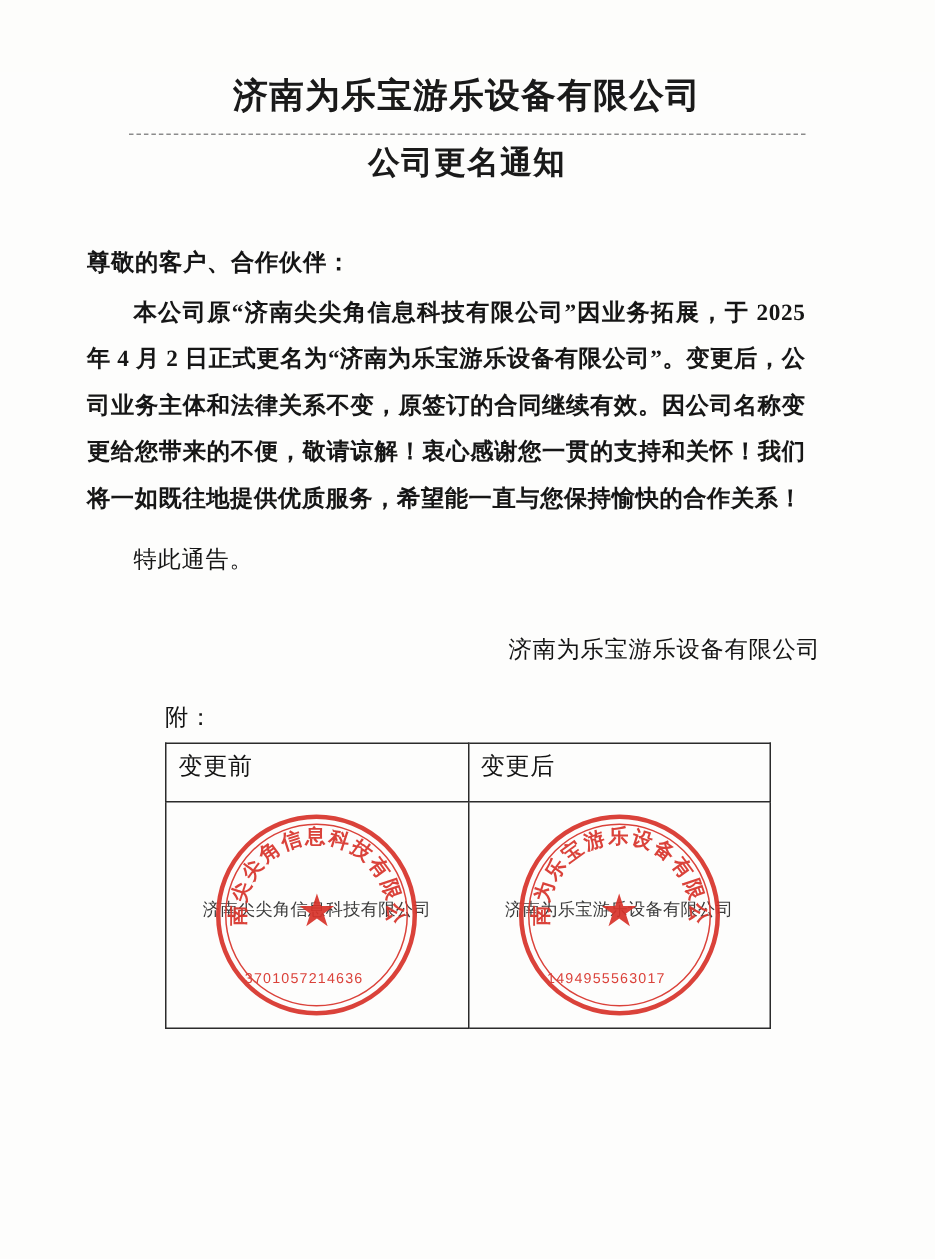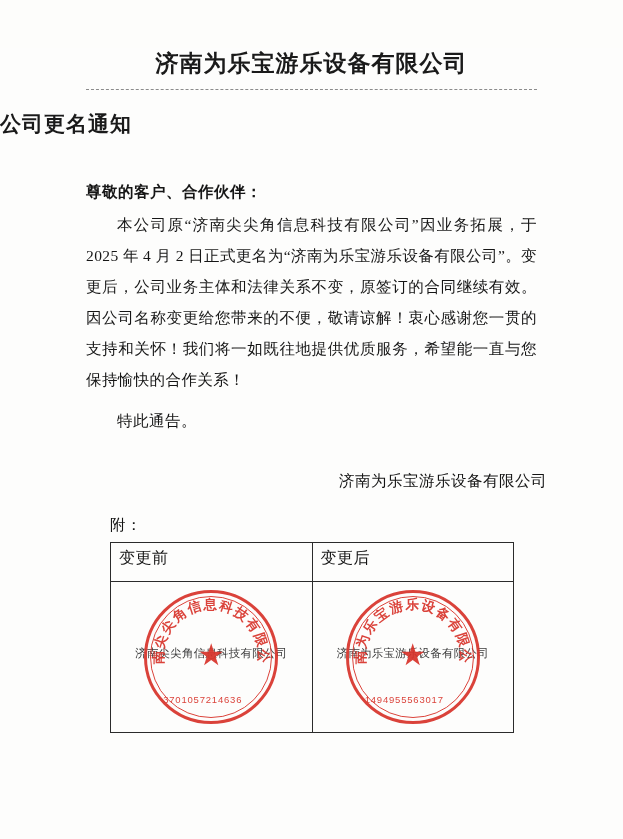--- a/index.html
+++ b/index.html
@@ -29,41 +29,43 @@
     letter-spacing: 1px;
     color: #1a1a1a;
     margin-top: 48px;
   }
   .rule {
     margin: 10px 86px 0 86px;
     border-top: 1px dashed #8b8b8b;
     height: 0;
   }
   .doc-title {
+    text-align: center;
     font-size: 21px;
     font-weight: bold;
     letter-spacing: 1px;
-    margin-top: 20px;
+    margin-top: 4px;
     color: #1a1a1a;
   }
   .body-wrap {
-    margin: 38px 86px 0 86px;
+    margin: 38px 86px 0 58px;
     font-size: 15.5px;
     line-height: 2.0;
     color: #161616;
   }
   .salutation {
     font-weight: bold;
     margin-bottom: 2px;
     letter-spacing: 0.5px;
   }
   .para {
     text-indent: 2em;
     text-align: justify;
     letter-spacing: 0.4px;
+    font-weight: bold;
   }
   .para-notice {
     text-indent: 2em;
     margin-top: 10px;
     font-weight: normal;
     letter-spacing: 0.5px;
   }
   .signature {
     margin: 30px 76px 0 0;
     text-align: right;

